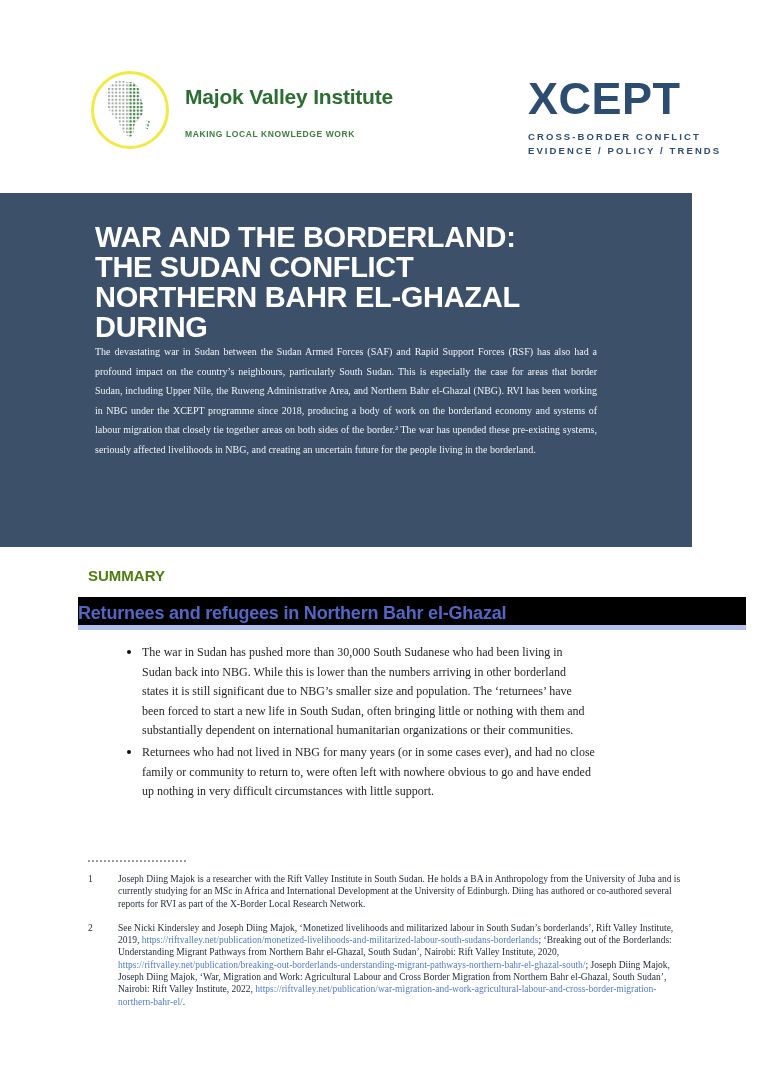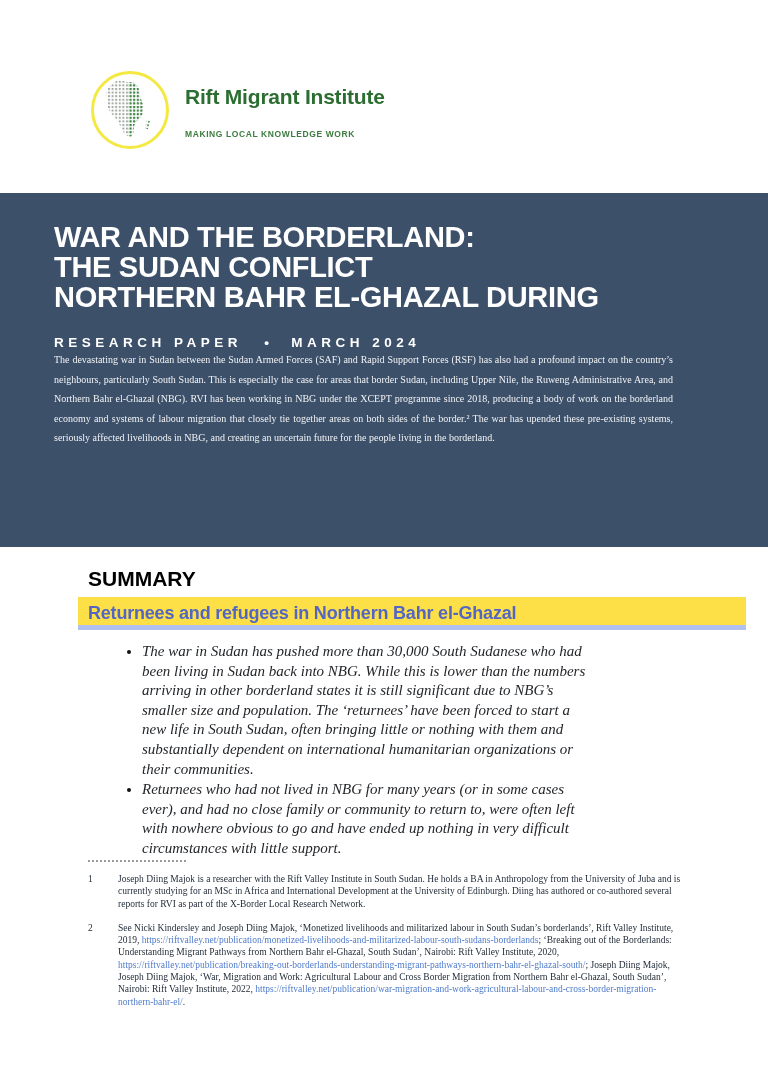--- a/index.html
+++ b/index.html
@@ -14,46 +14,46 @@
   .rvi-logo { position:absolute; left:90px; top:70px; display:flex; align-items:center; gap:15px; }
   .rvi-text .rvi-name { font-size:21px; font-weight:bold; color:#2c6e31; letter-spacing:-0.2px; }
   .rvi-text .rvi-tagline { font-size:8.5px; font-weight:bold; color:#3c7d3f; letter-spacing:0.6px; margin-top:20px; }
 
   .xcept-logo { position:absolute; left:528px; top:76px; }
   .xcept-wordmark { font-size:45px; font-weight:800; color:#2d4d70; letter-spacing:0.5px; line-height:1; }
   .xcept-tagline { margin-top:9px; font-size:9.5px; font-weight:bold; color:#2d4d70; letter-spacing:2.1px; line-height:14px; }
 
   
   .hero {
-    position:absolute; left:0; top:193px; width:768px; height:354px;
-    background:#3c506a; padding:29px 95px 0 54px; overflow:hidden;
+    position:absolute; left:0; top:193px; width:692px; height:354px;
+    background:#3c506a; padding:29px 95px 0 95px; overflow:hidden;
   }
   .hero-title { color:#ffffff; font-size:29px; line-height:30px; font-weight:bold; letter-spacing:-0.3px; }
   .hero-author { margin-top:11px; font-size:21px; font-weight:bold; color:#8ea6d8; letter-spacing:0.3px; }
   .hero-kicker { margin-top:23px; font-size:13.5px; font-weight:bold; color:#ffffff; letter-spacing:4.5px; }
   .hero-kicker .kicker-bullet { margin:0 14px; letter-spacing:0; }
   .hero-abstract {
     font-family:"Liberation Serif", serif;
     font-size:10px; line-height:19.5px; color:#f2f3f5; text-align:justify;
   }
 
   
-  .summary-heading { position:absolute; left:88px; top:567px; font-size:21px; font-weight:bold; color:#000000;text-align:center; }
+  .summary-heading { position:absolute; left:88px; top:567px; font-size:15px; font-weight:bold; color:#4d7c0f;text-align:center; }
   .subhead-band {
     position:absolute; left:78px; top:597px; width:668px; height:33px;
-    background:#fde047; border-bottom:5px solid #b2c0ef;
-    line-height:33px; padding-left:10px;
+    background:#000000; border-bottom:5px solid #b2c0ef;
+    line-height:33px; 
   }
   .subhead-band .subhead-text { font-size:18px; font-weight:bold; color:#5466c3; letter-spacing:-0.2px; }
 
   .bullets { position:absolute; left:95px; top:642px; width:500px; }
   .bullets ul { margin:0; padding-left:47px; }
   .bullets li {
-    font-family:"Liberation Serif", serif; font-size:15px; line-height:19.6px;
-    color:#23262a; margin-bottom:1px;font-style:italic;
+    font-family:"Liberation Serif", serif; font-size:12px; line-height:19.6px;
+    color:#23262a; margin-bottom:1px;
   }
   .bullets li::marker { color:#111; font-size:13px; }
 
   
   .dotted-line {
     position:absolute; left:88px; top:860px; width:98px; height:2px;
     background:repeating-linear-gradient(to right, #9b9b9b 0 2px, transparent 2px 4px);
   }
   .footnotes { position:absolute; left:88px; top:873px; width:602px; }
   .footnote {
@@ -84,37 +84,39 @@
           </clipPath>
         </defs>
         <path d="M36 12 C30 9 24 11 21 15 C17 17 15 22 17 27 C18 31 16 34 18 38 C20 43 24 46 27 50 C30 54 31 59 34 63 C37 67 42 68 43 64 C44 60 43 56 46 52 C50 48 54 44 54 38 C54 33 50 30 50 25 C50 19 47 13 41 12 Z" fill="url(#dotsGray)"></path>
         <g clip-path="url(#africaClip)">
           <rect x="38" y="6" width="22" height="64" fill="url(#dotsGreen)"></rect>
         </g>
         <rect x="56" y="50" width="3" height="9" fill="url(#dotsGreen)" transform="rotate(14 57 54)"></rect>
       </svg>
     </span>
     <span class="rvi-text">
-      <div class="rvi-name">Rift Migrant Institute</div>
+      <div class="rvi-name">Majok Valley Institute</div>
       <div class="rvi-tagline">MAKING LOCAL KNOWLEDGE WORK</div>
     </span>
   </div>
 
+  <div class="xcept-logo">
+    <div class="xcept-wordmark">XCEPT</div>
+    <div class="xcept-tagline">
+      <div>CROSS-BORDER CONFLICT</div>
+      <div>EVIDENCE / POLICY / TRENDS</div>
+    </div>
+  </div>
 
   <div class="hero">
     <h1 class="hero-title">
       <div>WAR AND THE BORDERLAND:</div>
       <div>THE SUDAN CONFLICT</div>
       <div>NORTHERN BAHR EL-GHAZAL DURING</div>
     </h1>
-    <div class="hero-kicker">
-      <span>RESEARCH PAPER</span>
-      <span class="kicker-bullet">•</span>
-      <span>MARCH 2024</span>
-    </div>
     <p class="hero-abstract">The devastating war in Sudan between the Sudan Armed Forces (SAF) and Rapid Support Forces (RSF) has also had a profound impact on the country’s neighbours, particularly South Sudan. This is especially the case for areas that border Sudan, including Upper Nile, the Ruweng Administrative Area, and Northern Bahr el-Ghazal (NBG). RVI has been working in NBG under the XCEPT programme since 2018, producing a body of work on the borderland economy and systems of labour migration that closely tie together areas on both sides of the border.² The war has upended these pre-existing systems, seriously affected livelihoods in NBG, and creating an uncertain future for the people living in the borderland.</p>
   </div>
 
   <h2 class="summary-heading">SUMMARY</h2>
   <div class="subhead-band">
     <span class="subhead-text">Returnees and refugees in Northern Bahr el-Ghazal</span>
   </div>
 
   <div class="bullets">
     <ul>

